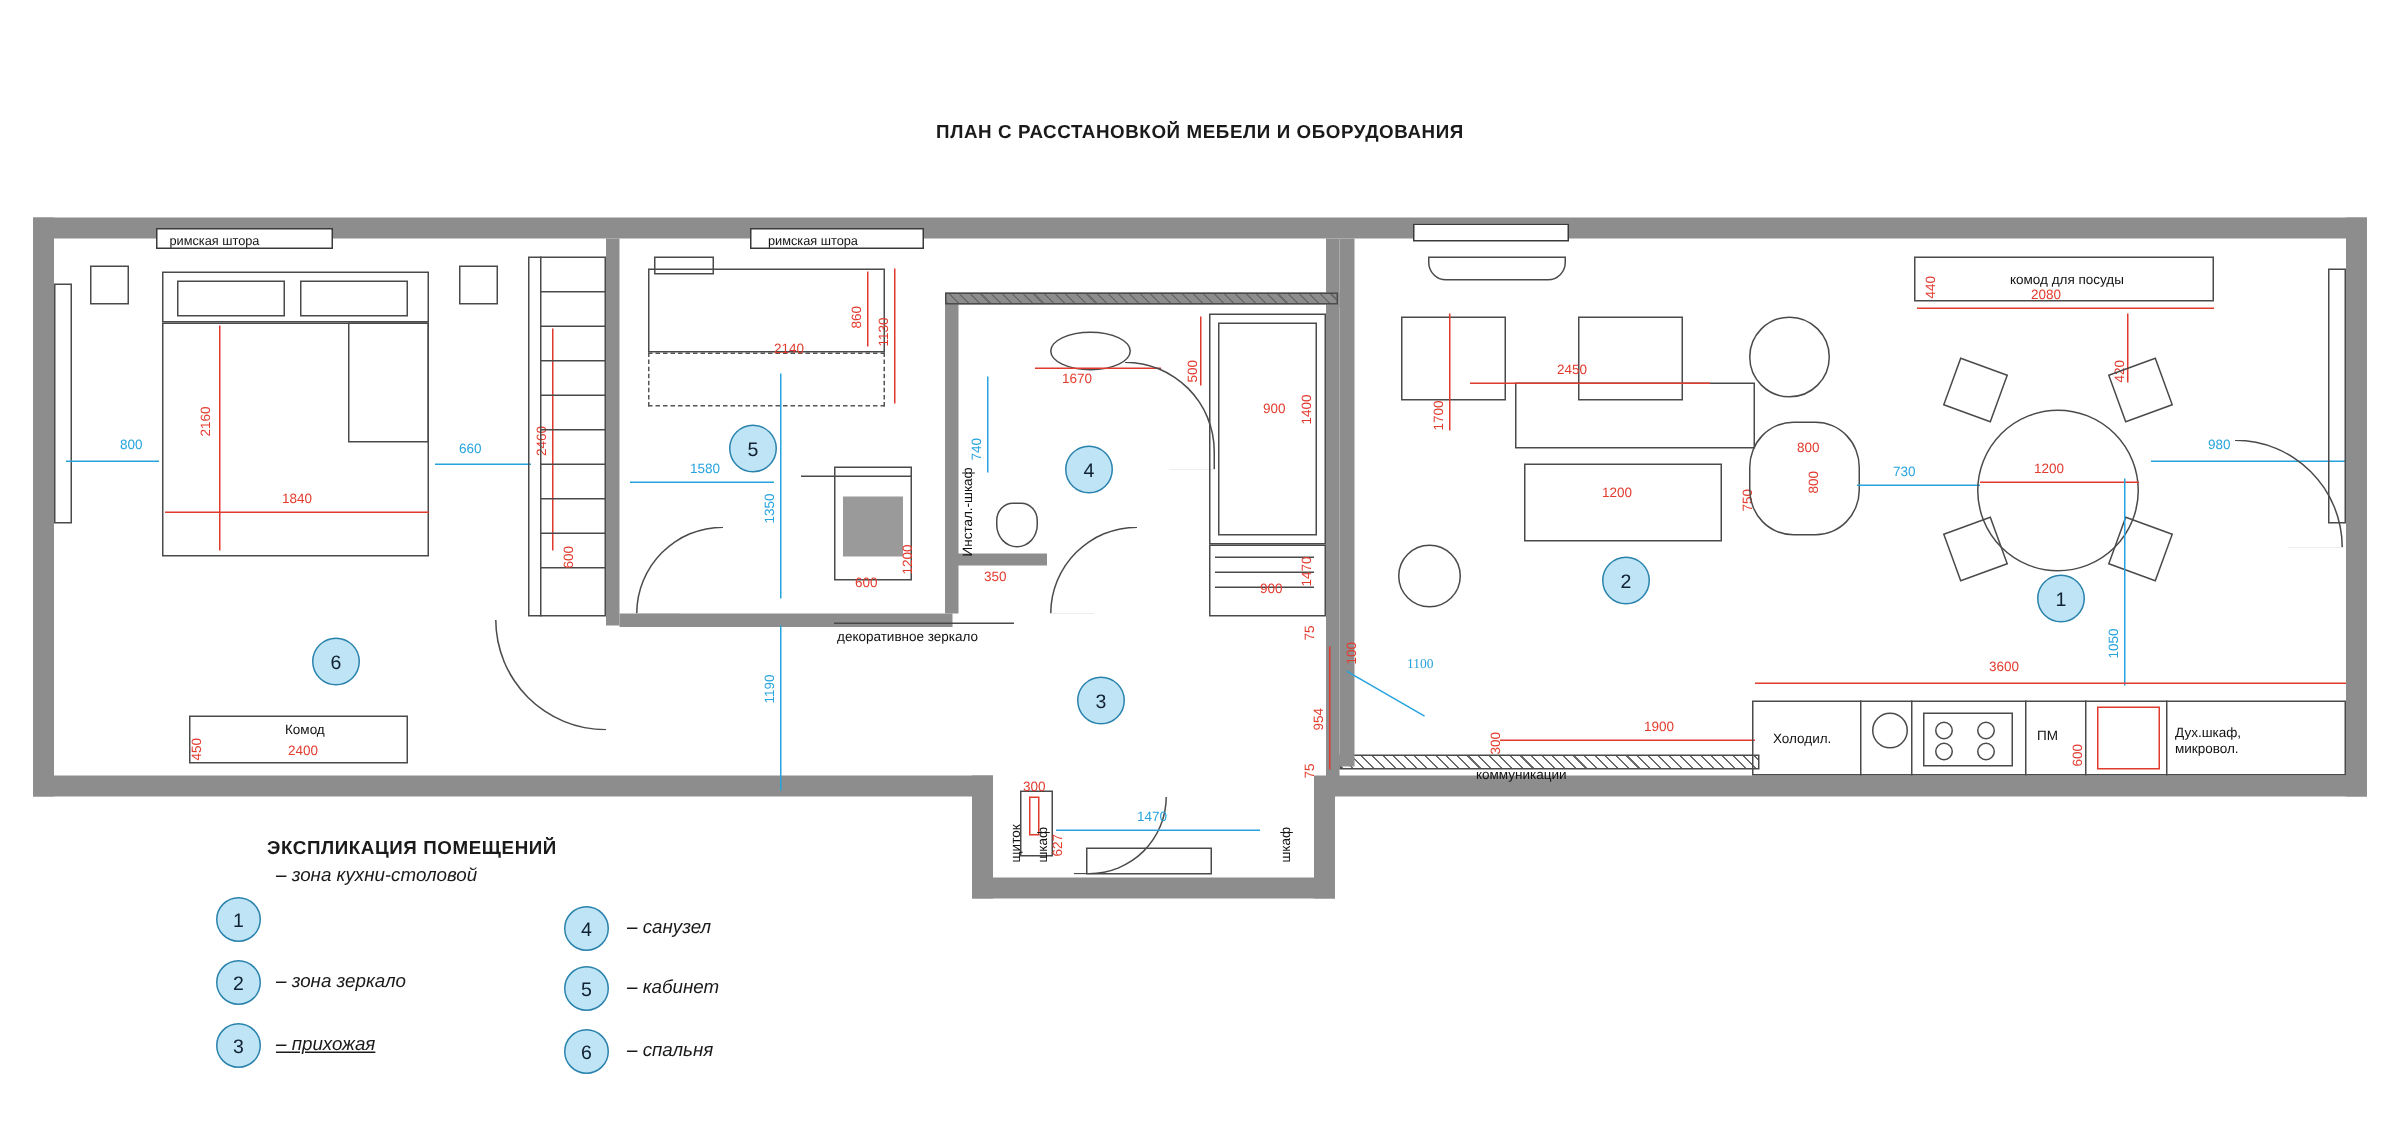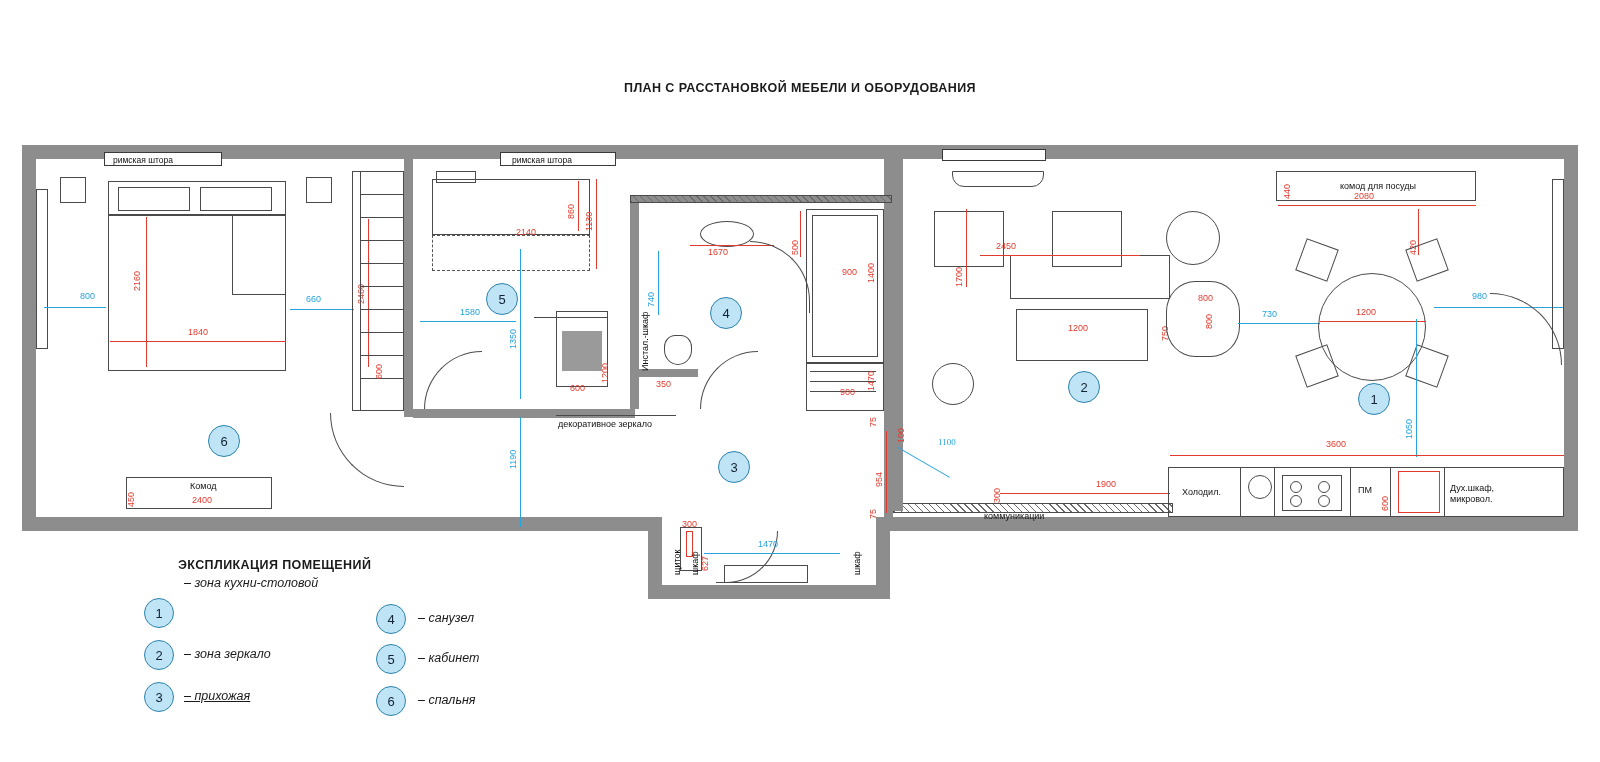--- a/index.html
+++ b/index.html
@@ -192,21 +192,21 @@
   <div class="dimb" style="left:758px;top:520px;">1470</div>
   <div class="bline" style="left:704px;top:534px;width:136px;"></div>
 
   <div class="curtain" style="left:942px;top:130px;width:104px;height:12px;"></div>
   <div class="thin" style="left:952px;top:152px;width:92px;height:16px;border-radius:0 0 12px 12px;"></div>
   <div class="thin" style="left:934px;top:192px;width:70px;height:56px;"></div>
   <div class="thin" style="left:1052px;top:192px;width:70px;height:56px;"></div>
   <div class="thin" style="left:1010px;top:236px;width:160px;height:44px;"></div>
   <div class="dimv" style="left:954px;top:268px;">1700</div>
   <div class="rvline" style="left:966px;top:190px;height:78px;"></div>
-  <div class="dim" style="left:996px;top:222px;">2450</div>
+  <div class="dim" style="left:1038px;top:222px;">2450</div>
   <div class="rline" style="left:980px;top:236px;width:160px;"></div>
 
   <div class="thin" style="left:1016px;top:290px;width:132px;height:52px;"></div>
   <div class="dim" style="left:1068px;top:304px;">1200</div>
   <div class="dimv" style="left:1160px;top:322px;">750</div>
   <div class="thin" style="left:932px;top:344px;width:42px;height:42px;border-radius:50%;"></div>
   <div class="thin" style="left:1166px;top:192px;width:54px;height:54px;border-radius:50%;"></div>
   <div class="thin" style="left:1166px;top:262px;width:74px;height:76px;border-radius:40%;"></div>
   <div class="dim" style="left:1198px;top:274px;">800</div>
   <div class="dimv" style="left:1204px;top:310px;">800</div>

